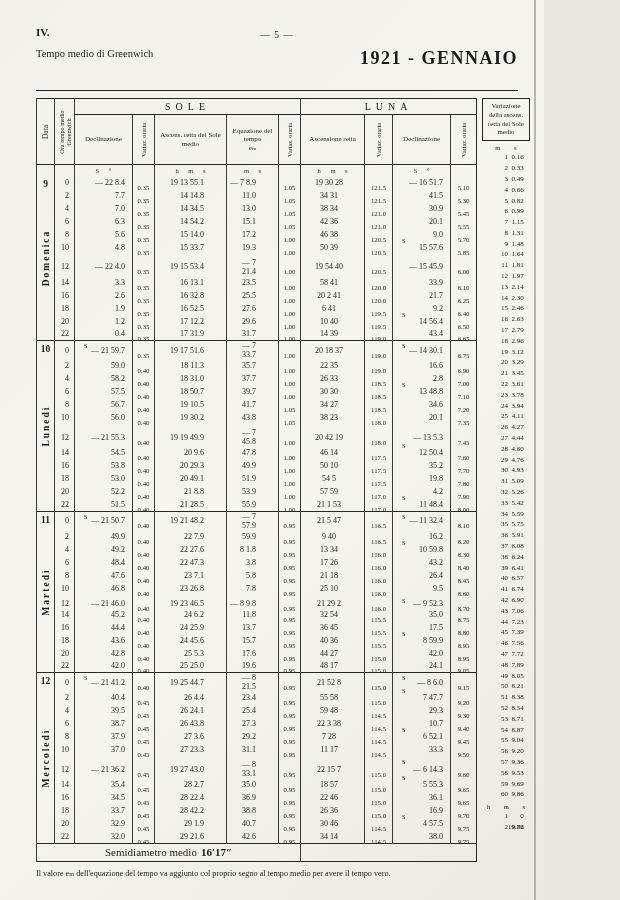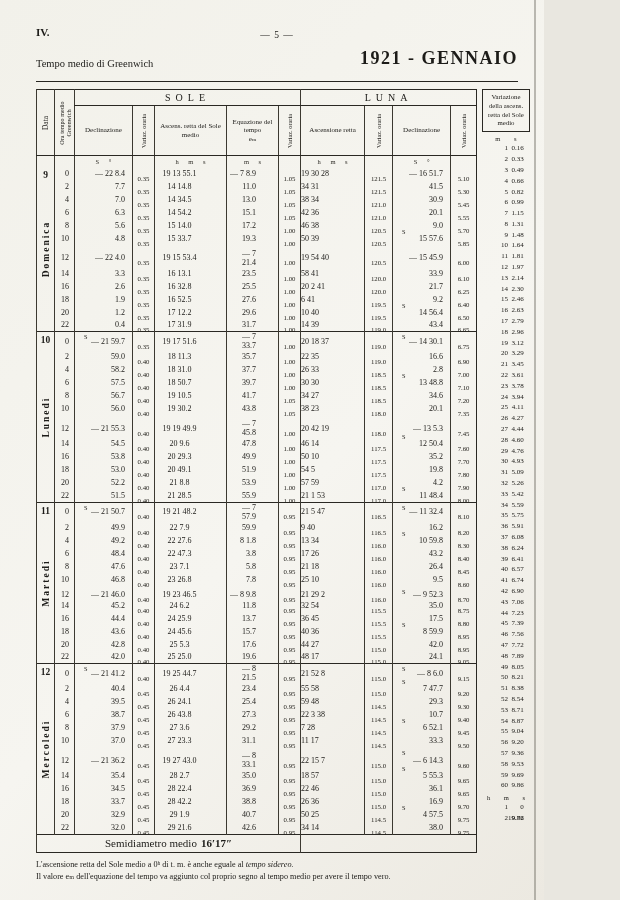--- a/index.html
+++ b/index.html
@@ -3,21 +3,21 @@
 <meta charset="utf-8">
 <style>
   *{box-sizing:border-box}
   html,body{margin:0;padding:0}
   body{width:620px;height:900px;background:#e9e7e0;font-family:"Liberation Serif","DejaVu Serif",serif;color:#1c1b18}
   .page{position:relative;width:544px;height:900px;background:linear-gradient(135deg,#f2f1ea 0%,#f6f5f0 55%,#ece9e1 100%);padding:24px 26px 0 36px;overflow:hidden}
   .page::after{content:"";position:absolute;top:0;bottom:0;right:8px;width:2px;background:rgba(95,92,82,.4)}
   .topline{position:relative;height:16px}
   .plate{position:absolute;left:0;top:2px;font-weight:bold;font-size:11px}
   .pageno{position:absolute;left:0;right:0;top:6px;text-align:center;font-size:9.5px;letter-spacing:1px}
-  .titleline{display:flex;justify-content:space-between;align-items:flex-end;margin-top:8px;padding-bottom:12px;border-bottom:1.6px solid #26241f}
+  .titleline{display:flex;justify-content:space-between;margin-top:8px;padding-bottom:21px;border-bottom:1.6px solid #26241f}
   .t-left{font-size:10.5px}
   .t-right{font-size:18px;font-weight:bold;letter-spacing:1.5px}
   .content{display:flex;gap:5px;margin-top:7px;align-items:flex-start}
   table.eph{border-collapse:collapse;table-layout:fixed;width:442px;border:1.4px solid #2a2823}
   .eph th,.eph td{padding:0;font-weight:normal;position:relative}
   .eph th{border-left:1px solid #3c3931}
   .eph td{border-left:1px solid #3c3931}
   .eph thead tr.grp th.h-grp{height:16px;border-bottom:1px solid #2a2823;font-size:10px;letter-spacing:5px;text-align:center}
   .eph thead tr.cols th{height:50px;vertical-align:middle;font-size:7px;line-height:1.2;text-align:center;border-bottom:1px solid #2a2823;padding:1px}
   .eph thead th.h-side{border-bottom:1px solid #2a2823}
@@ -25,23 +25,23 @@
   .h-data .rot{width:40px;font-size:7.5px}
   .h-ora .rot{width:48px;font-size:6.2px;line-height:1.05}
   .h-var .rot{width:34px;font-size:6.3px}
   .esym{font-size:7px}
   tr.units td{height:11px;font-size:6.5px;text-align:center;word-spacing:8px;color:#2f2d27}
   tbody td{height:13px;font-size:8px;vertical-align:middle}
   tr.bsep td{border-top:1px solid #2a2823;height:17px}
   tr.midgap td{padding-top:4px}
   td.c-ora{text-align:right;padding-right:5px}
   td.c-de{text-align:right;padding-right:7px}
-  td.c-ar{text-align:center;padding-right:22px}
+  td.c-ar{text-align:right;padding-right:22px}
   td.c-eq{text-align:right;padding-right:22px}
-  td.c-la{text-align:left;padding-right:7px}
+  td.c-la{text-align:center;padding-right:7px}
   td.c-ld{text-align:right;padding-right:7px}
   td.c-var,td.c-lv,td.c-lw{text-align:center;font-size:6.8px;color:#26241f}
   td.c-var .val,td.c-lv .val,td.c-lw .val{position:relative;top:5px}
   .smark{position:absolute;top:-4px;left:9px;font-size:6.3px}
   tr.bsep .smark{top:1px}
   tr.midgap .smark{top:2px}
   td.c-data .date-num{position:absolute;top:3px;left:0;right:0;text-align:center;font-size:9.5px;font-weight:bold}
   td.c-data .day-name{position:absolute;top:50%;left:50%;transform:translate(-50%,-50%) rotate(-90deg);width:150px;text-align:center;font-size:9.5px;font-weight:bold;letter-spacing:2px}
   tfoot td{border-top:1px solid #2a2823;height:18px;font-size:11px;text-align:center}
   .semid-val{font-weight:bold;margin-left:4px}
@@ -698,21 +698,21 @@
             <td class="c-ld"><span class="val">16.9</span></td>
             <td class="c-lw"><span class="val">9.70</span></td>
           </tr>
           <tr class="">
             <td class="c-ora"><span class="val">20</span></td>
             <td class="c-de"><span class="val">32.9</span></td>
             <td class="c-var"><span class="val">0.45</span></td>
             <td class="c-ar"><span class="val">29 1.9</span></td>
             <td class="c-eq"><span class="val">40.7</span></td>
             <td class="c-var"><span class="val">0.95</span></td>
-            <td class="c-la"><span class="val">50 25</span></td>
+            <td class="c-la"><span class="val">30 46</span></td>
             <td class="c-lv"><span class="val">114.5</span></td>
             <td class="c-ld"><span class="smark">S</span><span class="val">4 57.5</span></td>
             <td class="c-lw"><span class="val">9.75</span></td>
           </tr>
           <tr class="">
             <td class="c-ora"><span class="val">22</span></td>
             <td class="c-de"><span class="val">32.0</span></td>
             <td class="c-var"><span class="val">0.45</span></td>
             <td class="c-ar"><span class="val">29 21.6</span></td>
             <td class="c-eq"><span class="val">42.6</span></td>
@@ -987,17 +987,16 @@
           <div class="vrow">
             <span class="vm">2</span>
             <span class="vs">19.72</span>
           </div>
         </div>
     </div>
 
   </div>
 
   <div class="footnotes">
-    <p><span>L'ascensione retta del Sole medio a 0ʰ di t. m. è anche eguale al </span><i>tempo sidereo.</i></p>
     <p><span>Il valore </span><span>eₘ</span><span> dell'equazione del tempo va aggiunto col proprio segno al tempo medio per avere il tempo vero.</span></p>
   </div>
 
 </div>
 
 </body></html>

